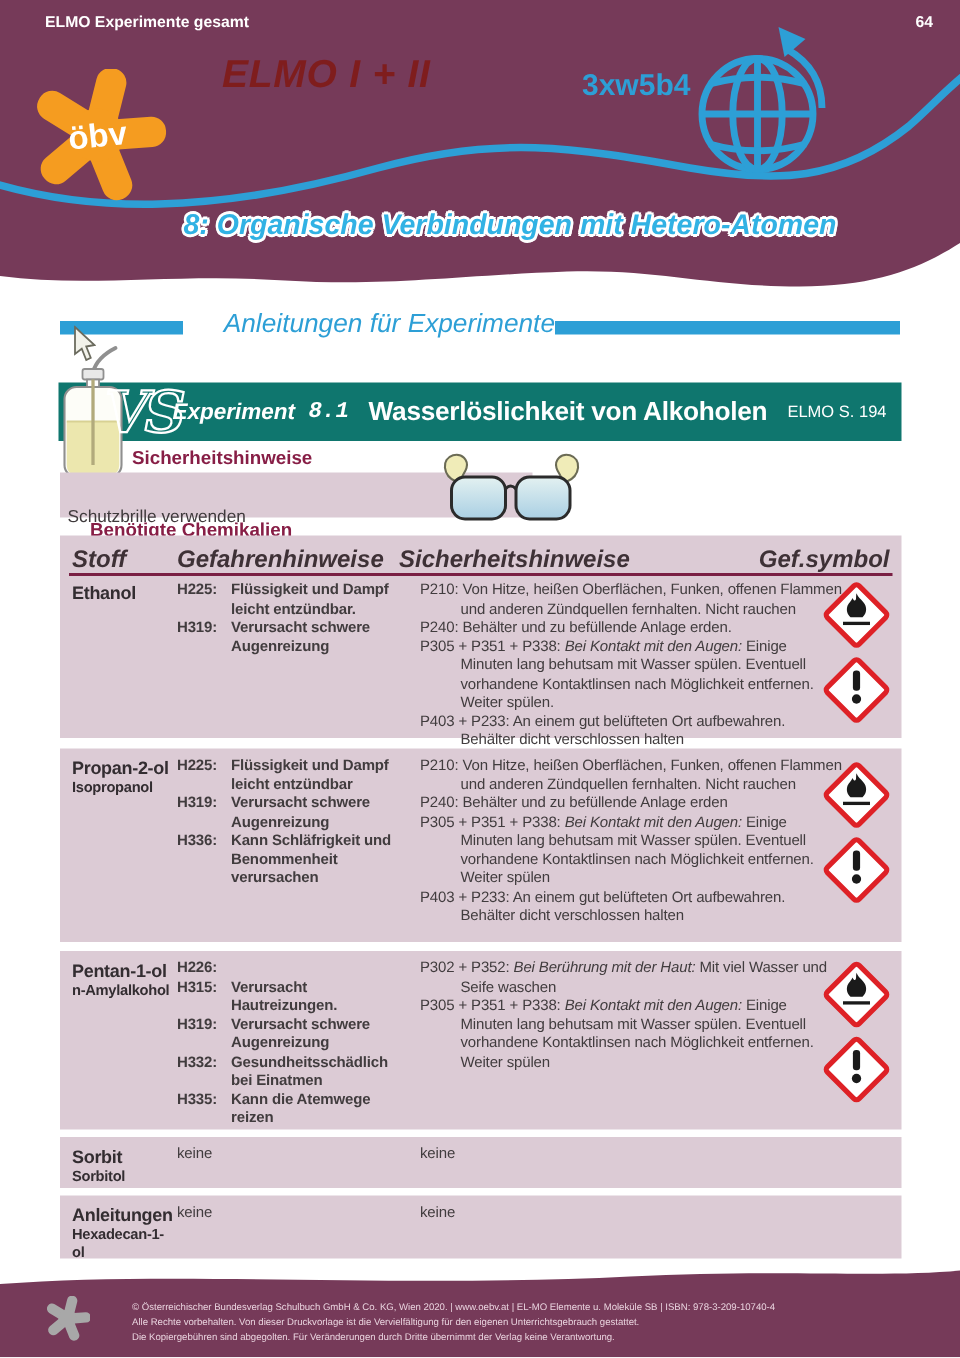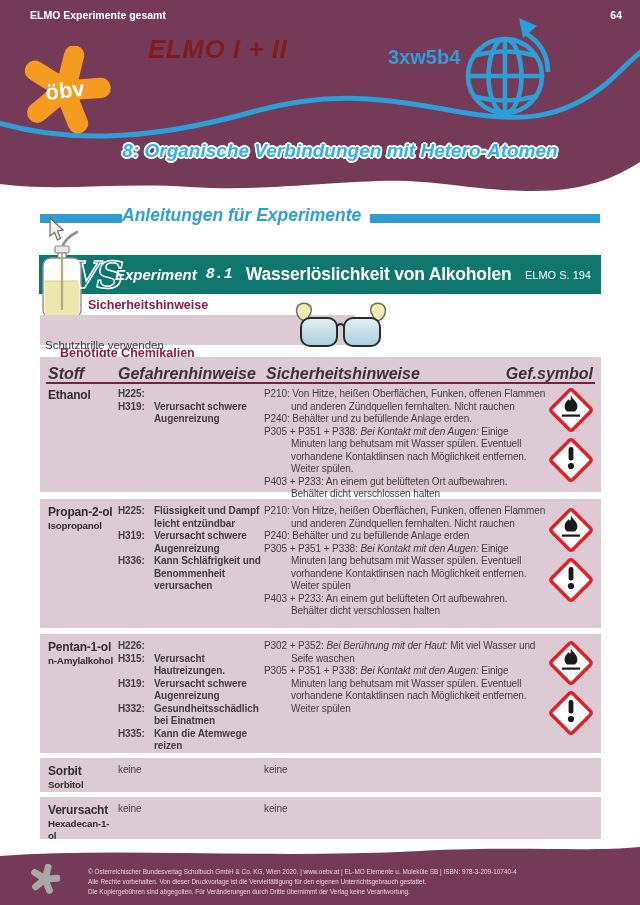--- a/index.html
+++ b/index.html
@@ -16,22 +16,22 @@
   .web-code{position:absolute;top:46px;left:388px;font-size:20px;font-weight:600;color:#2d9fd6;}
   .chapter-title{position:absolute;top:140px;left:40px;width:600px;text-align:center;
       font-size:19px;font-weight:bold;font-style:italic;color:#31b2e4;
       text-shadow:-1.4px -1.4px 0 #fff,1.4px -1.4px 0 #fff,-1.4px 1.4px 0 #fff,1.4px 1.4px 0 #fff,
                   0 -1.7px 0 #fff,0 1.7px 0 #fff,-1.7px 0 0 #fff,1.7px 0 0 #fff;}
 
   
   .rule{position:absolute;top:214px;height:9px;background:#2d9fd6;}
   .rule-l{left:40px;width:82px;}
   .rule-r{left:370px;width:230px;}
-  .section-title{position:absolute;top:205px;left:122px;width:248px;text-align:left;
-      font-size:17.5px;font-weight:bold;font-style:italic;color:#2d9fd6;}
+  .section-title{position:absolute;top:205px;left:122px;width:248px;text-align:right;
+      font-size:17.5px;font-weight:normal;font-style:italic;color:#2d9fd6;}
 
   
   .exp-bar{position:absolute;top:255px;left:39px;width:562px;height:39px;background:#0f766e;
       display:flex;align-items:center;padding:0;box-sizing:border-box;color:#fff;}
   .exp-label{margin-left:76px;font-size:15px;font-weight:bold;font-style:italic;}
   .exp-num{margin-left:9px;font-size:15px;font-weight:bold;font-style:italic;font-family:Liberation Mono, monospace;}
   .exp-title{margin-left:13px;font-size:17.5px;font-weight:bold;letter-spacing:-.2px;}
   .exp-ref{margin-left:auto;margin-right:10px;font-size:11px;}
   .vs-mark{position:absolute;top:252px;left:70px;font-family:"DejaVu Serif",serif;
       font-style:italic;font-weight:bold;font-size:38px;color:transparent;
@@ -43,21 +43,21 @@
   .safety-note{position:absolute;top:8px;left:5px;font-size:11.5px;color:#3f3a3c;margin-top:16px;}
 
   
   .chem-heading{position:absolute;top:346px;left:60px;font-size:12.5px;font-weight:bold;color:#871e46;}
   .row-block{position:absolute;left:40px;width:561px;background:#dccbd5;font-size:10px;line-height:1.25;}
   .th{position:absolute;top:7px;font-size:16px;font-weight:bold;font-style:italic;color:#3e3136;}
   .th-stoff{left:8px;} .th-haz{left:78px;} .th-saf{left:226px;} .th-sym{right:8px;}
   .th-rule{position:absolute;top:25px;left:6px;right:6px;height:2px;background:#7a1f44;}
   .col-name{position:absolute;left:8px;top:6px;width:68px;}
   .col-haz{position:absolute;left:78px;top:6px;width:152px;letter-spacing:-.1px;}
-  .col-saf{position:absolute;left:224px;top:6px;width:282px;letter-spacing:-.1px;}
+  .col-saf{position:absolute;left:240px;top:6px;width:282px;letter-spacing:-.1px;}
   .col-sym{position:absolute;left:508px;top:6px;width:47px;display:flex;flex-direction:column;gap:4px;}
   .chem-name{font-size:12px;font-weight:bold;color:#332d31;letter-spacing:-.2px;}
   .chem-syn{font-size:9.8px;font-weight:bold;color:#332d31;letter-spacing:-.2px;}
   .h-entry{display:flex;font-weight:bold;}
   .h-code{flex:0 0 36px;}
   .h-text{flex:1;}
   .p-entry{padding-left:27px;text-indent:-27px;}
   .p-it{font-style:italic;}
 
   
@@ -160,20 +160,21 @@
     <div class="th th-haz">Gefahrenhinweise</div>
     <div class="th th-saf">Sicherheitshinweise</div>
     <div class="th th-sym">Gef.symbol</div>
     <div class="th-rule"></div>
     <div class="col-name" style="top:31px;">
       <div class="chem-name">Ethanol</div>
     </div>
     <div class="col-haz" style="top:31px;">
       <div class="h-entry">
           <span class="h-code">H225:</span>
+          <span class="h-text">Flüssigkeit und Dampf leicht entzündbar.</span>
         </div>
       <div class="h-entry">
           <span class="h-code">H319:</span>
           <span class="h-text">Verursacht schwere Augenreizung</span>
         </div>
     </div>
     <div class="col-saf" style="top:31px;">
       <div class="p-entry"><span>P210:</span> <span class="p-it"></span> <span>Von Hitze, heißen Oberflächen, Funken, offenen Flammen und anderen Zündquellen fernhalten. Nicht rauchen</span></div>
       <div class="p-entry"><span>P240:</span> <span class="p-it"></span> <span>Behälter und zu befüllende Anlage erden.</span></div>
       <div class="p-entry"><span>P305 + P351 + P338:</span> <span class="p-it">Bei Kontakt mit den Augen:</span> <span>Einige Minuten lang behutsam mit Wasser spülen. Eventuell vorhandene Kontaktlinsen nach Möglichkeit entfernen. Weiter spülen.</span></div>
@@ -284,21 +285,21 @@
     <div class="col-haz">
       <div>keine</div>
     </div>
     <div class="col-saf">
       <div>keine</div>
     </div>
   </div>
 
   <div class="row-block" style="top:797px;height:42px;">
     <div class="col-name">
-      <div class="chem-name">Verursacht</div>
+      <div class="chem-name">Anleitungen</div>
       <div class="chem-syn">Hexadecan-1-ol</div>
     </div>
     <div class="col-haz">
       <div>keine</div>
     </div>
     <div class="col-saf">
       <div>keine</div>
     </div>
   </div>
 

